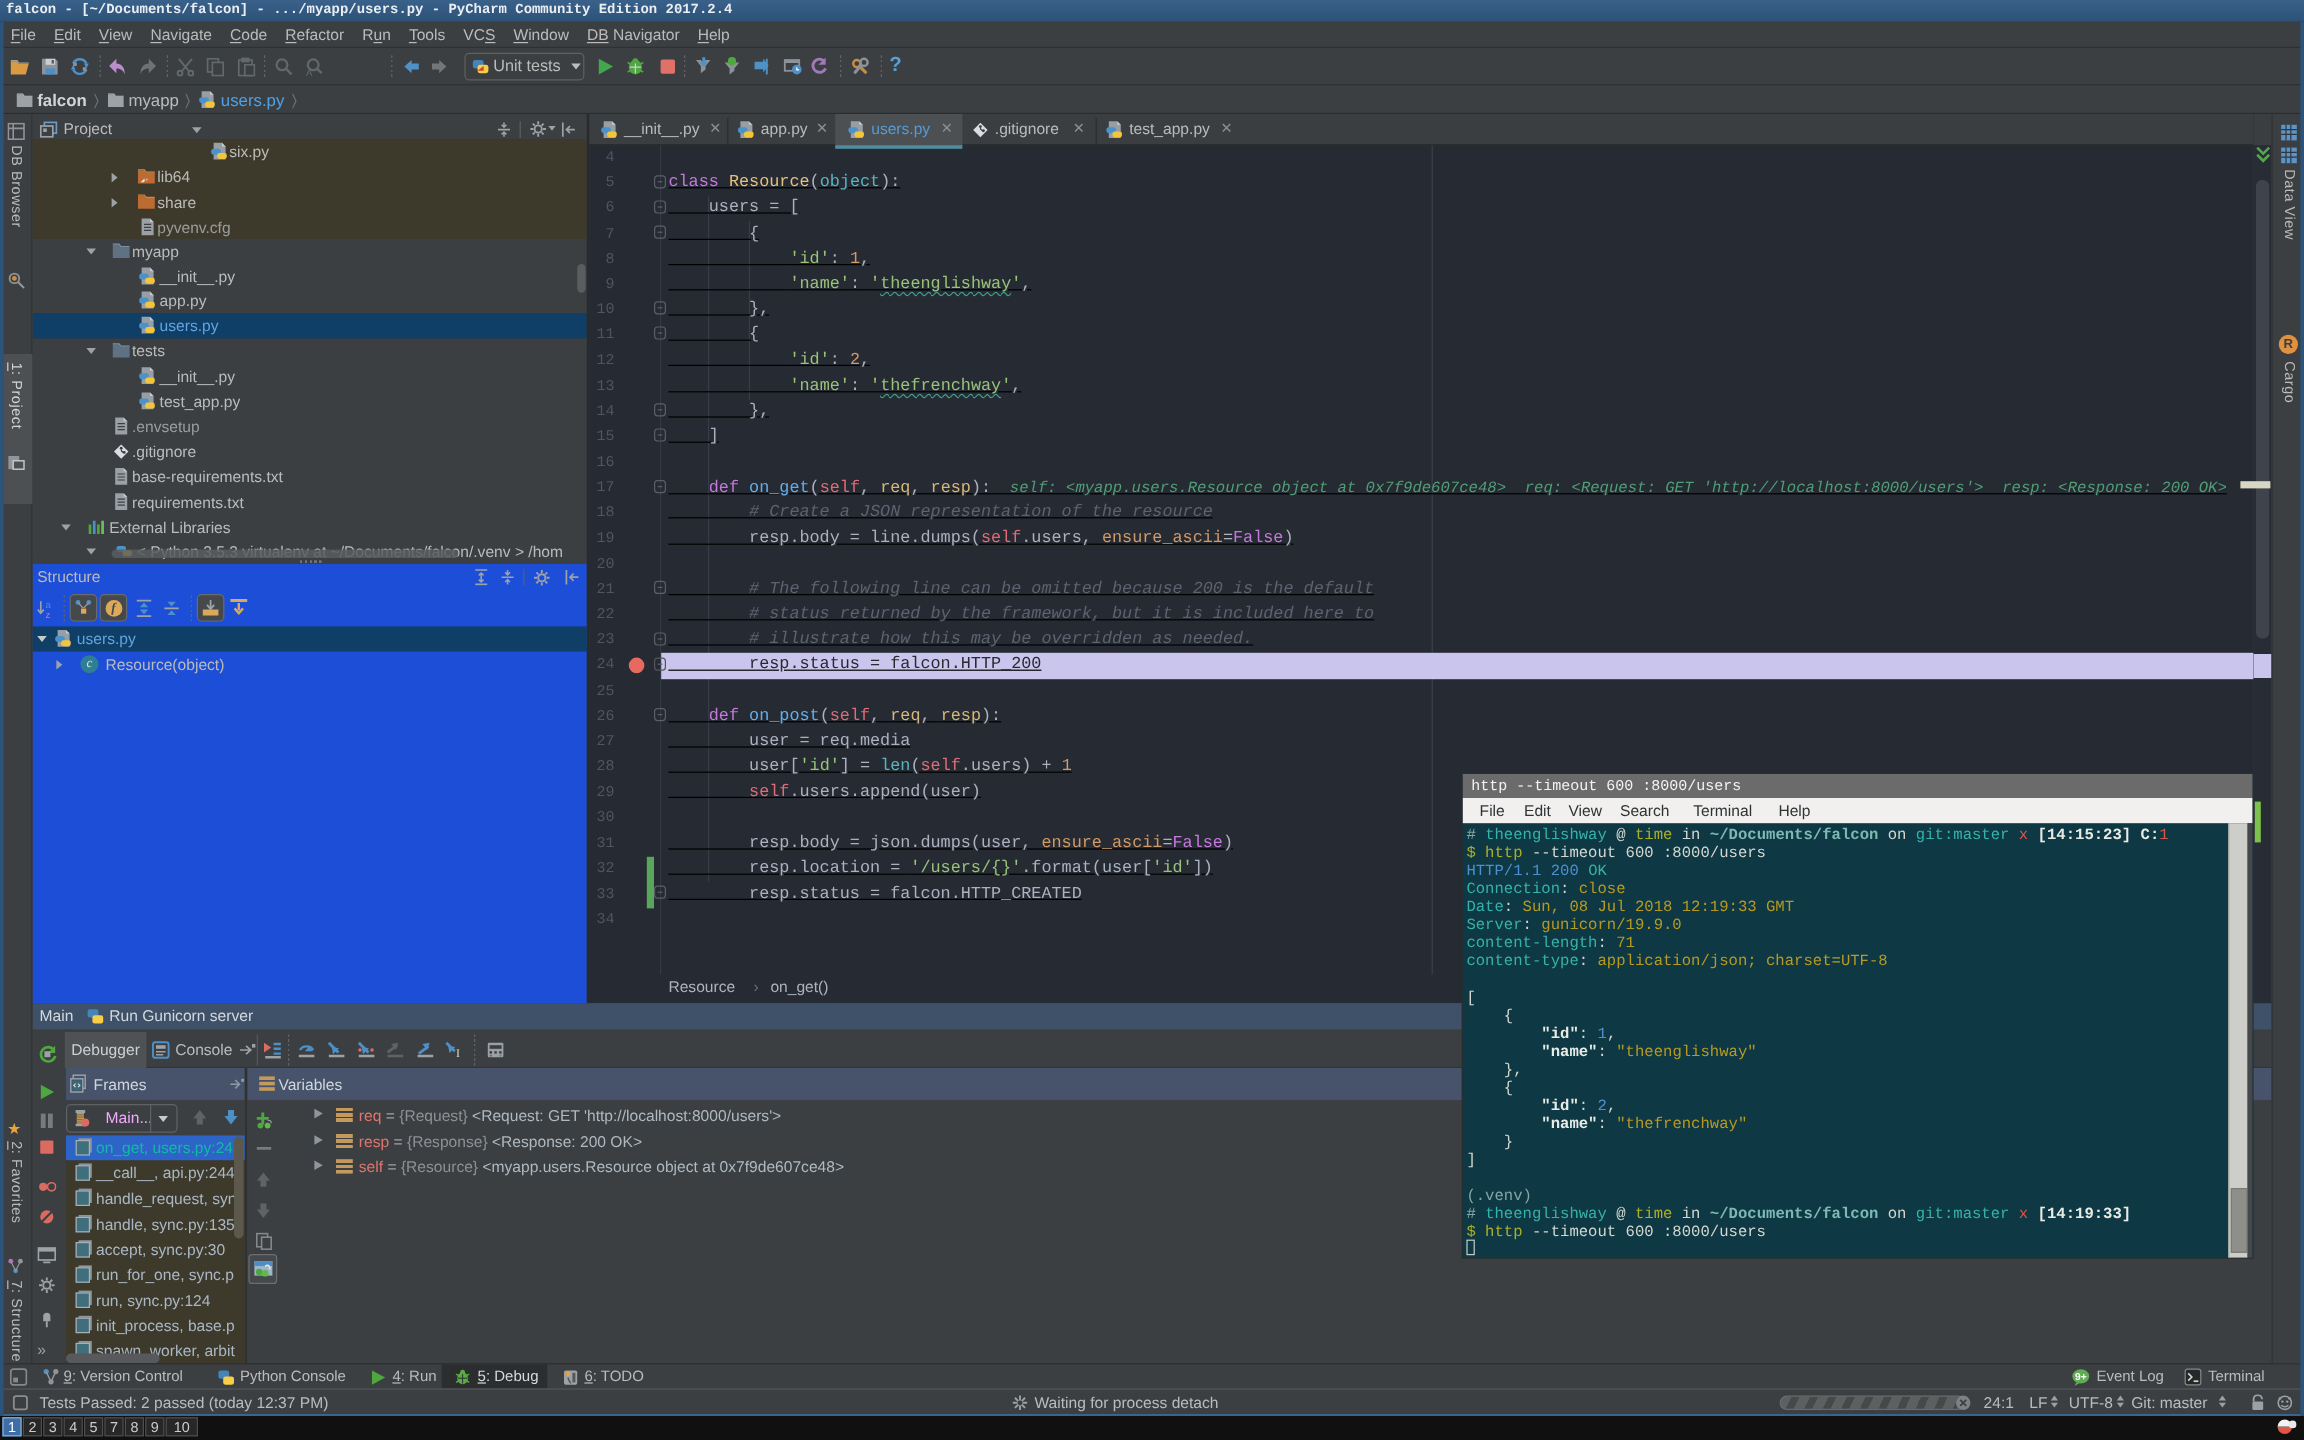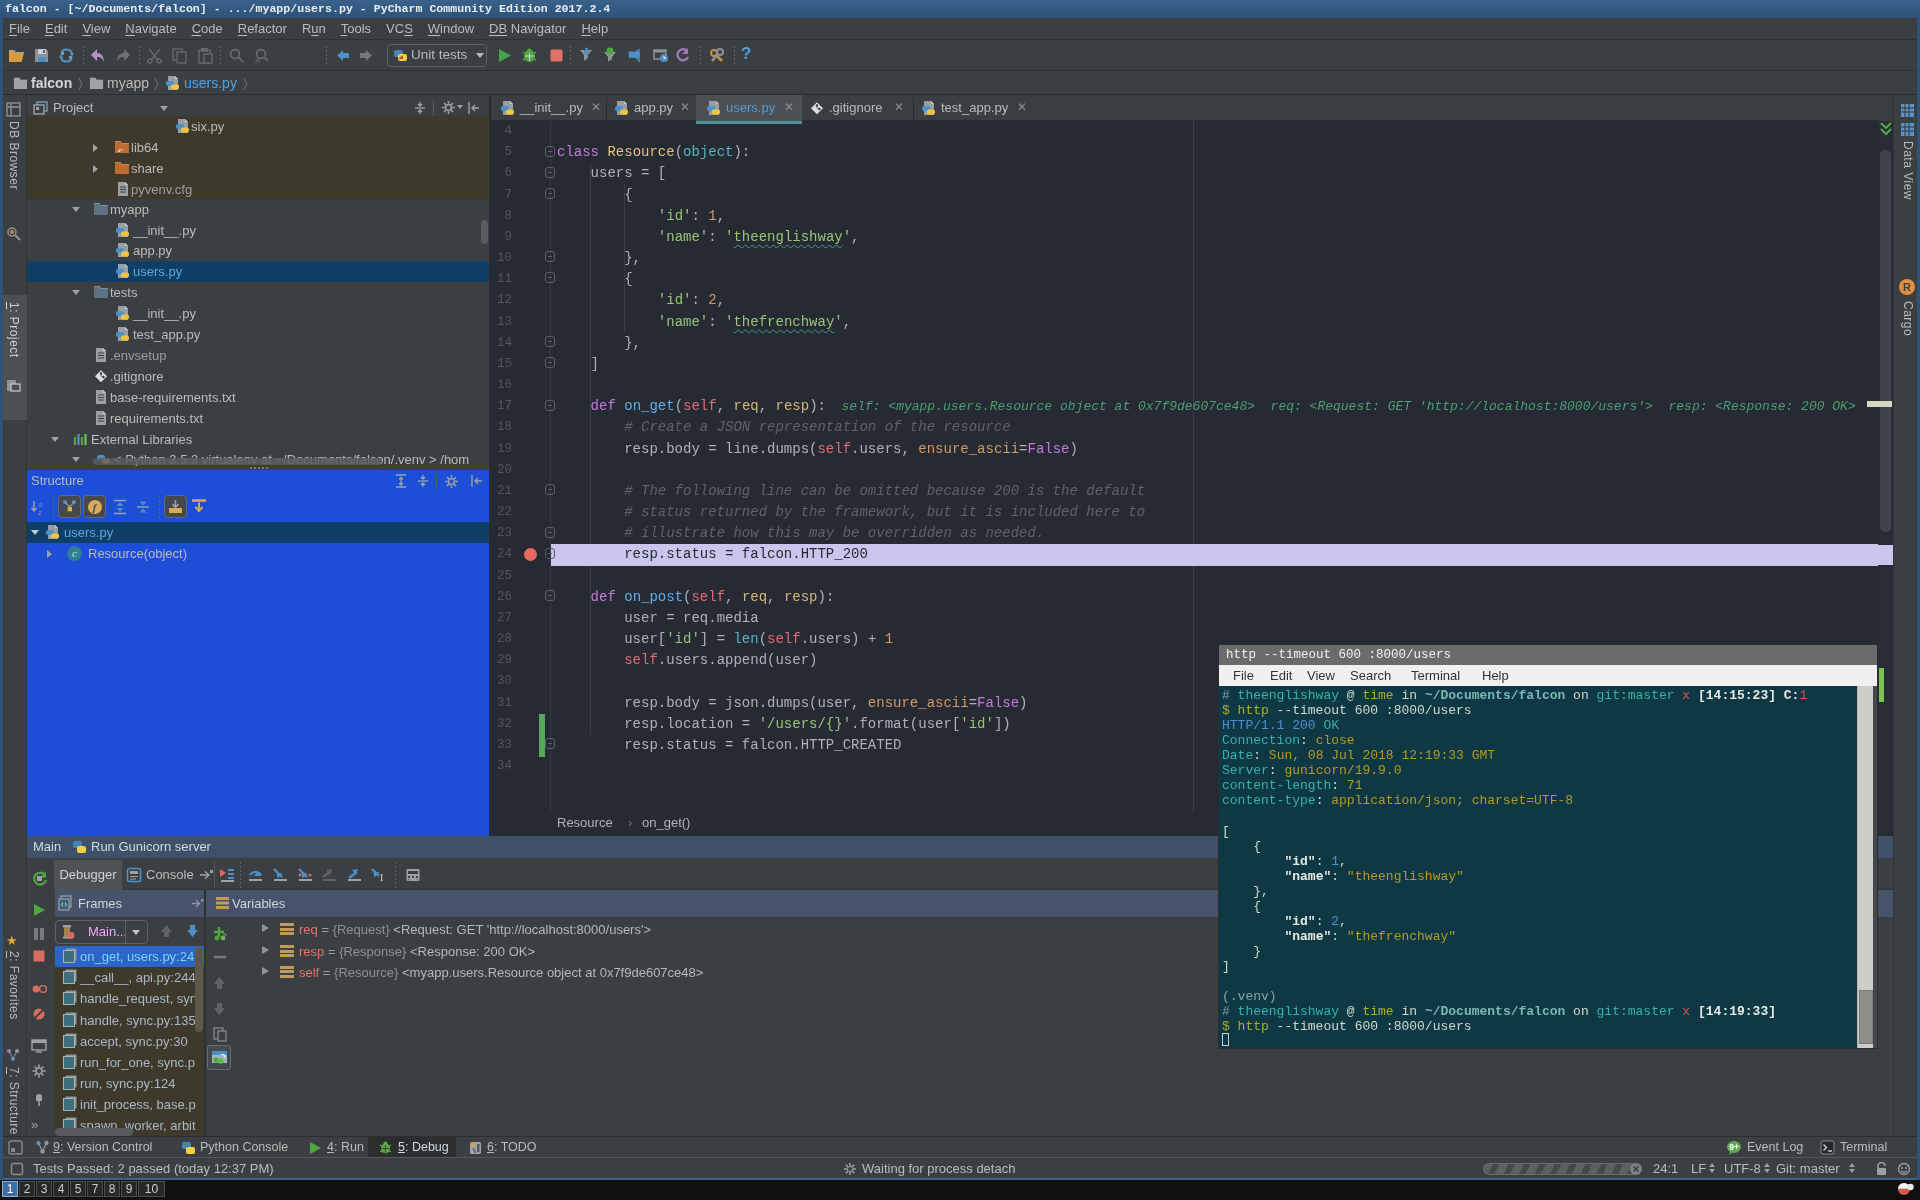--- a/index.html
+++ b/index.html
@@ -32,21 +32,21 @@
   .ticon { position:absolute; top:2px; width:16px; height:16px; }
   .arrow-r { position:absolute; top:7px; width:0; height:0; border-left:5px solid #9da2a6; border-top:4px solid transparent; border-bottom:4px solid transparent; }
   .arrow-d { position:absolute; top:8px; width:0; height:0; border-top:5px solid #9da2a6; border-left:4px solid transparent; border-right:4px solid transparent; }
   
   #editor { left:491px; top:95px; width:1387px; height:741px; background:#262a33; }
   #tabbar { position:absolute; left:0; top:0; width:1387px; height:26px; background:#3b3e40; border-bottom:1px solid #2a2d2f; }
   .tab { position:absolute; top:0; height:26px; font-size:13px; color:#b8bcbf; line-height:25px; }
   .tabx { color:#8a9094; font-size:12px; }
   .lno { position:absolute; left:0; width:21px; text-align:right; color:#4e5563; font:12.5px "Liberation Mono",monospace; line-height:21.17px; }
   #code { position:absolute; left:0px; top:26px; width:1387px; height:691px; font:14px "Liberation Mono",monospace; }
-  .cl { position:absolute; left:66px; height:21.17px; line-height:21.17px; white-space:pre; }
+  .cl { position:absolute; left:66px; height:21.17px; line-height:21.17px; white-space:pre;text-decoration:underline; }
   .kw{color:#c678dd} .cn{color:#e5c07b} .bi{color:#56b6c2} .fn{color:#61afef}
   .sf{color:#e06c75} .pa{color:#d5b778} .st{color:#98c379} .nu{color:#d19a66}
   .cm{color:#5c6370;font-style:italic} .na{color:#d19a66} .df{color:#abb2bf}
   .hint{color:#4f9e74;font-style:italic; font-size:13px}
   .wavy{text-decoration:underline; text-decoration-style:wavy; text-decoration-color:#3f9e8e; text-underline-offset:3px; text-decoration-thickness:1px;}
   .fold { position:absolute; left:54px; width:10px; height:11px; border:1px solid #5a6068; border-radius:3px; }
   .fold:after { content:""; position:absolute; left:2px; top:4px; width:4px; height:1px; background:#5a6068; }
   
   #debug { left:27px; top:836px; width:1893px; height:300px; background:#3c3f41; }
   .frow { position:absolute; left:0; width:200px; height:21.2px; line-height:21.2px; padding-left:25px; white-space:nowrap; }
@@ -894,21 +894,21 @@
           <svg class="abs" style="left:3px;top:3px" width="17" height="17" viewBox="0 0 17 17">
             <rect x="1" y="2" width="15" height="12" fill="#9fb6c8"></rect>
             <rect x="1" y="2" width="15" height="4" fill="#4d90c8"></rect>
             <circle cx="5" cy="11" r="2.8" fill="#4fa73f"></circle>
             <circle cx="10" cy="12" r="2.8" fill="#62b84f"></circle>
             <path d="M10 6 q4 -2 4 3" stroke="#e8eaec" fill="none" stroke-width="1.2"></path>
           </svg>
         </div>
     </div>
     <div class="abs" id="frames" style="left:28px;top:110px;width:149px;height:190px;overflow:hidden;font-size:13px;color:#a9b7c6">
-      <div class="frow" style="top:0;color:#7dd3fc">on_get, users.py:24</div>
+      <div class="frow" style="top:0;color:#14b8a6">on_get, users.py:24</div>
       <div class="frow" style="top:21.2px">__call__, api.py:244</div>
       <div class="frow" style="top:42.3px">handle_request, syn</div>
       <div class="frow" style="top:63.5px">handle, sync.py:135</div>
       <div class="frow" style="top:84.6px">accept, sync.py:30</div>
       <div class="frow" style="top:105.8px">run_for_one, sync.p</div>
       <div class="frow" style="top:126.9px">run, sync.py:124</div>
       <div class="frow" style="top:148.1px">init_process, base.p</div>
       <div class="frow" style="top:169.2px">spawn_worker, arbit</div>
       <div class="abs" style="left:140px;top:1px;width:8px;height:85px;background:#5c594c;border-radius:4px"></div>
       <div class="abs" style="left:0px;top:182px;width:78px;height:8px;background:#57595c;border-radius:4px"></div>

